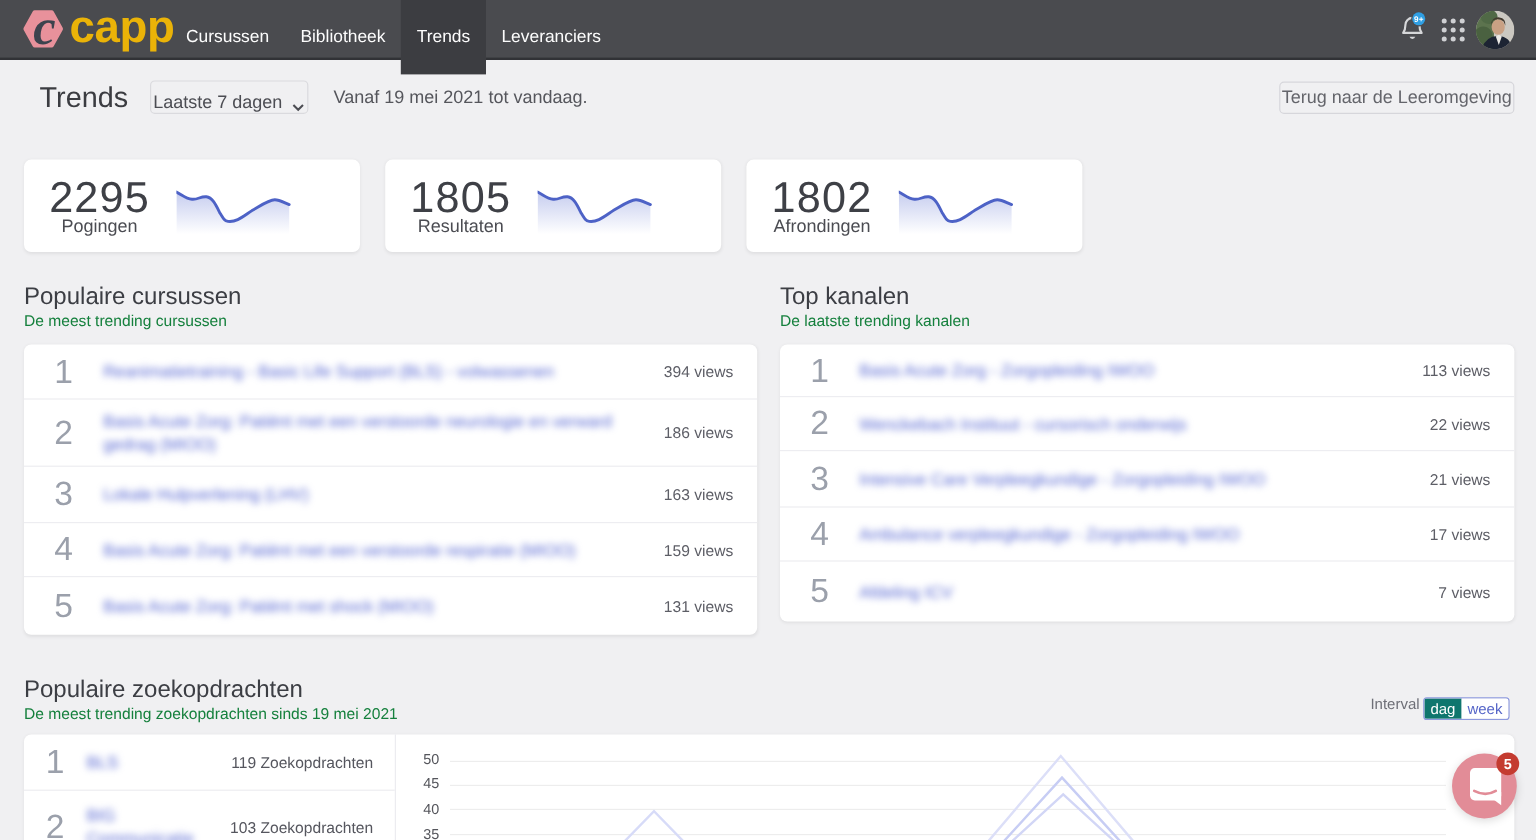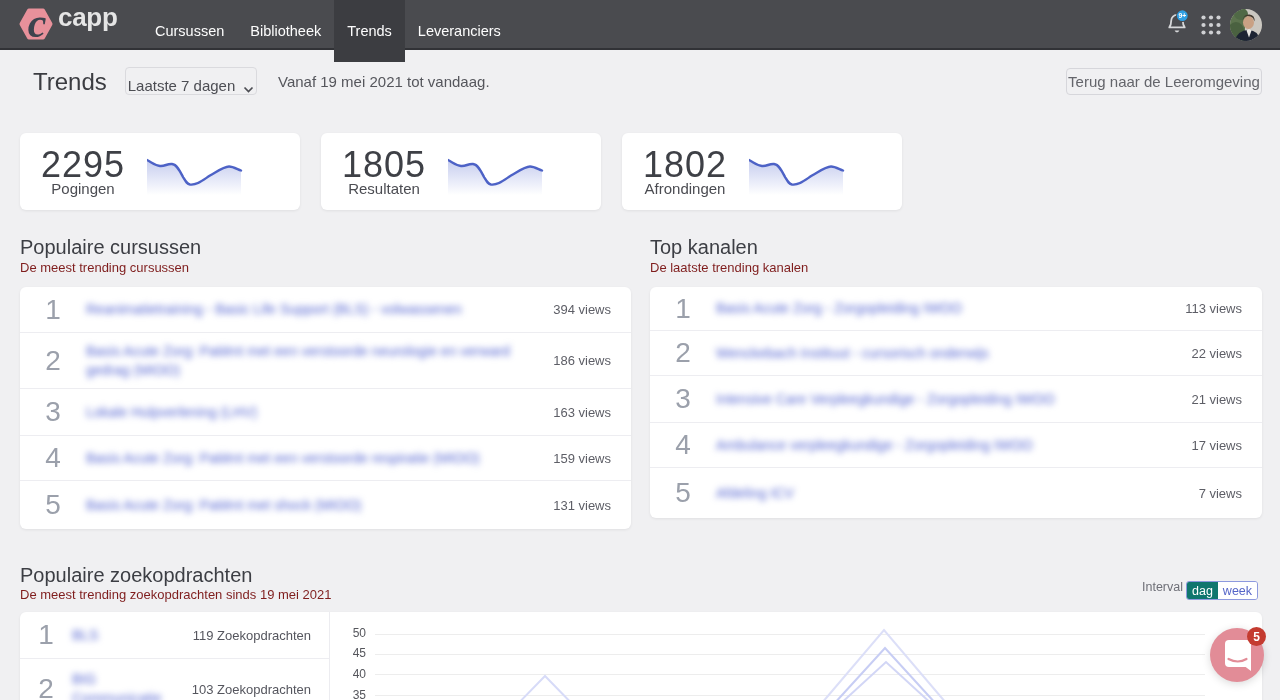--- a/index.html
+++ b/index.html
@@ -1,39 +1,39 @@
 <!DOCTYPE html>
 <html><head>
 <meta charset="utf-8">
 <style>
 * { margin:0; padding:0; box-sizing:border-box; }
 html,body { width:1280px; height:700px; overflow:hidden; background:#f0f0f2; font-family:"Liberation Sans", sans-serif; }
 
 .nav { position:absolute; left:0; top:0; width:1280px; height:50px; background:#4a4b4f; border-bottom:2px solid #313236; }
 .logo { position:absolute; left:19px; top:7px; display:flex; align-items:flex-start; }
 .logo svg.hex { display:block; }
-.logo .word { color:#e5e5e5; font-weight:bold; font-size:26px; letter-spacing:-0.3px; margin-left:5px; line-height:1; position:relative; top:-3px; }
+.logo .word { color:#eab308; font-weight:bold; font-size:38px; letter-spacing:-0.3px; margin-left:5px; line-height:1; position:relative; top:-3px; }
 .navlinks { position:absolute; left:142px; top:0; height:50px; display:flex; }
 .navlinks a { display:flex; align-items:center; padding:0 13px; height:62px; color:#fdfdfd; font-size:14.5px; text-decoration:none; }
 .navlinks a.active { background:#3c3d41; }
 .navicons { position:absolute; right:0; top:0; height:50px; display:flex; align-items:center; }
 
 .h1 { position:absolute; left:33px; top:70px; font-size:24px; line-height:1; color:#3b3c41; }
 .drop { position:absolute; left:125px; top:67px; width:132px; height:28px; border:1px solid #dadade; border-radius:4px; font-size:15px; color:#4c4d53; display:flex; align-items:flex-end; justify-content:center; white-space:nowrap; }
 .drop .chev { margin-left:8px; width:11px; height:11px; position:relative; top:1px; }
 .vanaf { position:absolute; left:278px; top:74px; font-size:15px; line-height:1; color:#55565c; }
 .terug { position:absolute; left:1066px; top:68px; width:196px; height:27px; border:1px solid #d6d6db; border-radius:4px; font-size:15px; color:#64656b; display:flex; align-items:center; justify-content:center; white-space:nowrap; }
 
 .stat { position:absolute; top:133px; width:280px; height:77px; background:#fff; border-radius:6px; box-shadow:0 1px 3px rgba(0,0,0,0.07); }
 .stat .num { position:absolute; left:20px; top:14px; width:86px; text-align:center; font-size:36px; line-height:1; color:#3e4046; letter-spacing:1px; }
 .stat .lbl { position:absolute; left:20px; top:48px; width:86px; text-align:center; font-size:15px; line-height:1; color:#4b4c52; }
 .stat svg.spark { position:absolute; left:127px; top:24px; }
 
 .sec-h { position:absolute; font-size:20px; line-height:1; color:#3c3e44; }
-.sec-s { position:absolute; font-size:13px; line-height:1; color:#7f1d1d; }
+.sec-s { position:absolute; font-size:13px; line-height:1; color:#15803d; }
 
 .listcard { position:absolute; background:#fff; border-radius:6px; box-shadow:0 1px 3px rgba(0,0,0,0.07); }
 .row { display:flex; align-items:center; border-bottom:1px solid #ededf1; padding:0 20px 0 0; }
 .row:last-child { border-bottom:none; }
 .rank { width:66px; text-align:center; font-size:28px; color:#9ba0ab; flex:none; }
 .lnk { flex:1; font-size:14px; color:#5767d2; filter:blur(3px); line-height:1.35; padding-right:16px; }
 .views { flex:none; font-size:13px; color:#5d5e66; }
 
 .interval-lbl { position:absolute; left:1142px; top:581px; font-size:12.5px; line-height:1; color:#6e6f77; }
 .toggle { position:absolute; left:1186px; top:581px; height:19px; display:flex; border:1px solid #8d99de; border-radius:3px; overflow:hidden; }

